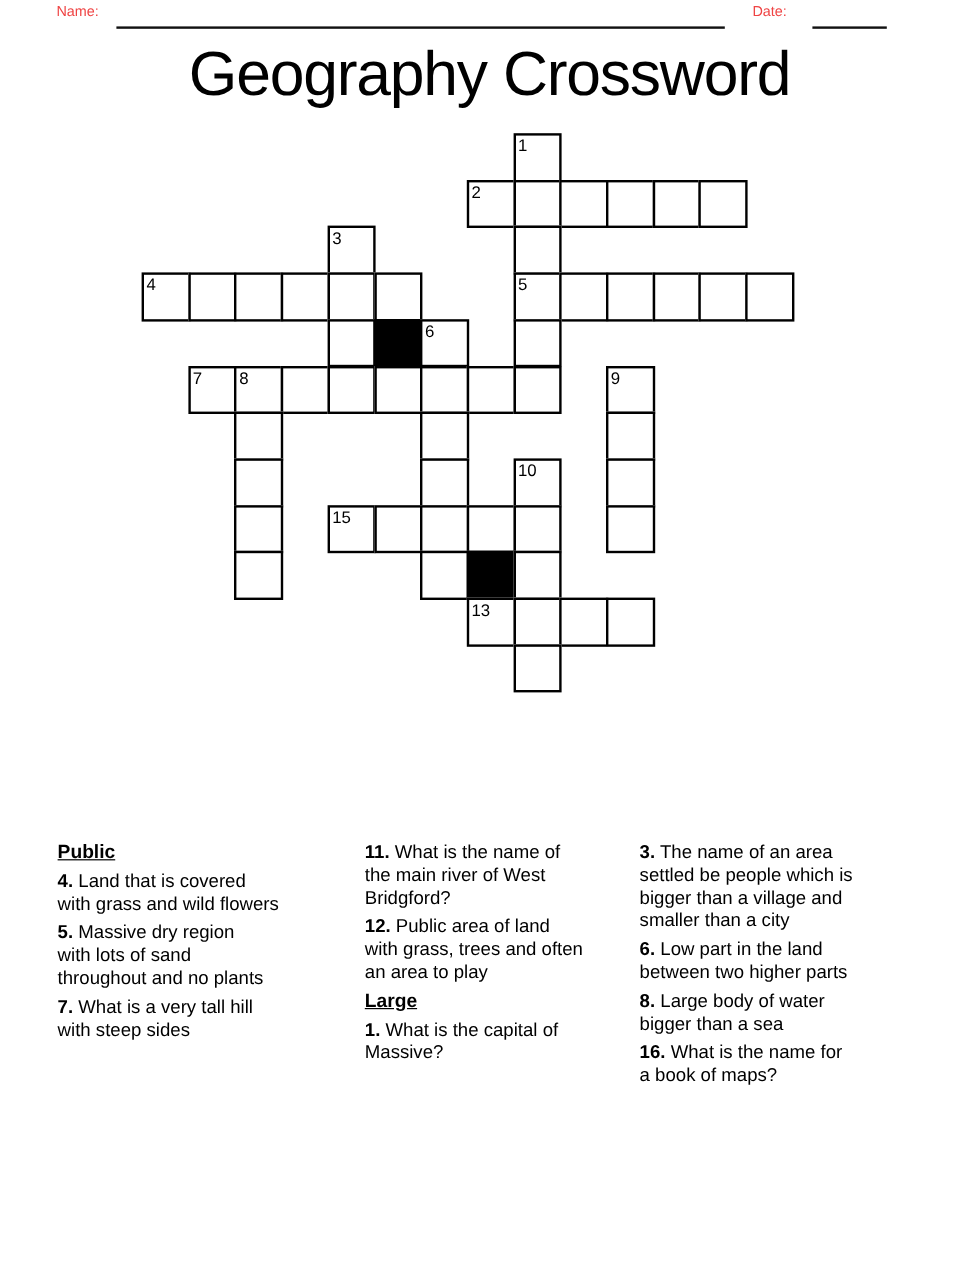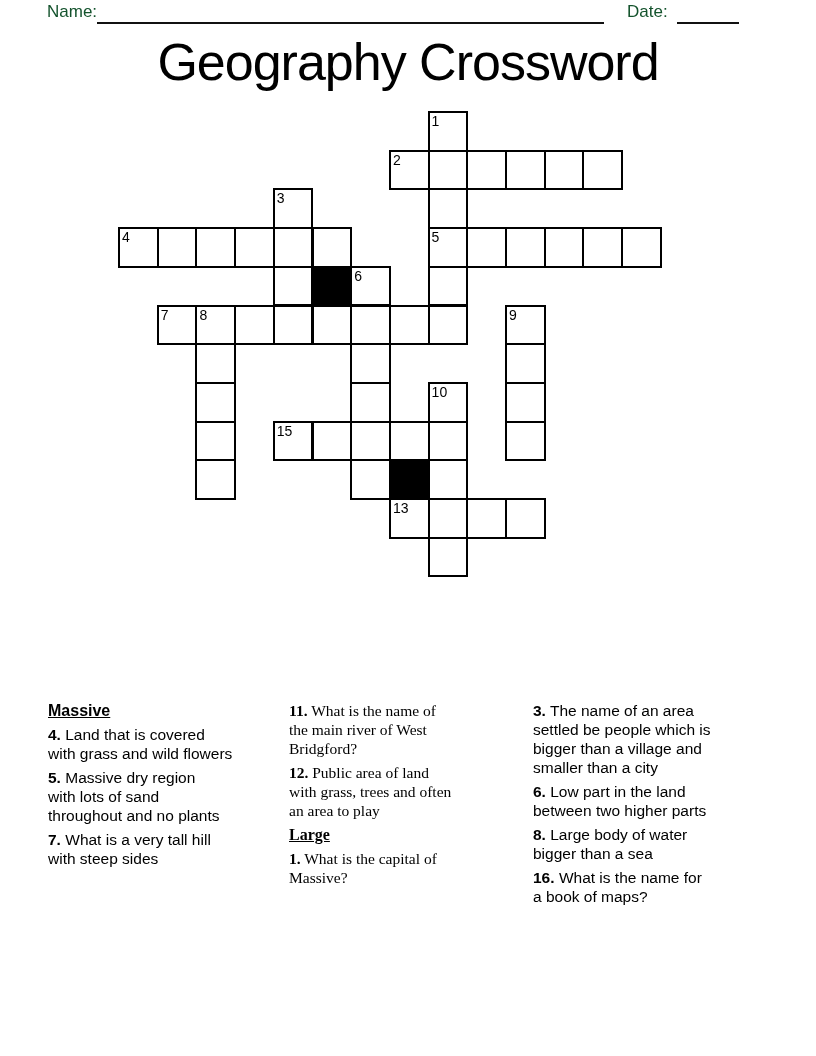--- a/index.html
+++ b/index.html
@@ -5,21 +5,21 @@
   html, body { margin: 0; padding: 0; }
   body {
     width: 816px; height: 1056px;
     background: #ffffff;
     font-family: "Liberation Sans", sans-serif;
     color: #000;
     position: relative;
     overflow: hidden;
   }
   
-  .hdr-label { position: absolute; font-size: 17px; color: #14532d; }
+  .hdr-label { position: absolute; font-size: 12px; color: #ef4444; }
   #name-label { left: 47px; top: 2px; }
   #date-label { left: 627px; top: 2px; }
   .blank-line { position: absolute; height: 20px; border-bottom: 2px solid #111; }
   #name-line { left: 97px; top: 2px; width: 507px; }
   #date-line { left: 677px; top: 2px; width: 62px; }
   
   .title {
     position: absolute; left: 0; top: 31px; width: 816px;
     margin: 0; text-align: center;
     font-size: 52px; font-weight: 500; letter-spacing: -1px;
@@ -139,30 +139,30 @@
       <span class="num">13</span>
     </div>
     <div class="cell" style="left: 427.6px; top: 498px;"></div>
     <div class="cell" style="left: 466.3px; top: 498px;"></div>
     <div class="cell" style="left: 505px; top: 498px;"></div>
     <div class="cell" style="left: 427.6px; top: 536.7px;"></div>
   </div>
 
 <div id="clues">
     <div class="clue-col" style="left: 48px;">
-      <div class="clue-header">Massive</div>
+      <div class="clue-header">Public</div>
       <p class="clue"><span class="clue-num">4.</span> <span class="clue-text">Land that is covered
 with grass and wild flowers</span></p>
       <p class="clue"><span class="clue-num">5.</span> <span class="clue-text">Massive dry region
 with lots of sand
 throughout and no plants</span></p>
       <p class="clue"><span class="clue-num">7.</span> <span class="clue-text">What is a very tall hill
 with steep sides</span></p>
     </div>
-    <div class="clue-col" style="left: 289px; font-family: Liberation Serif, serif;">
+    <div class="clue-col" style="left: 304px;">
       <p class="clue"><span class="clue-num">11.</span> <span class="clue-text">What is the name of
 the main river of West
 Bridgford?</span></p>
       <p class="clue"><span class="clue-num">12.</span> <span class="clue-text">Public area of land
 with grass, trees and often
 an area to play</span></p>
       <div class="clue-header">Large</div>
       <p class="clue"><span class="clue-num">1.</span> <span class="clue-text">What is the capital of
 Massive?</span></p>
     </div>

